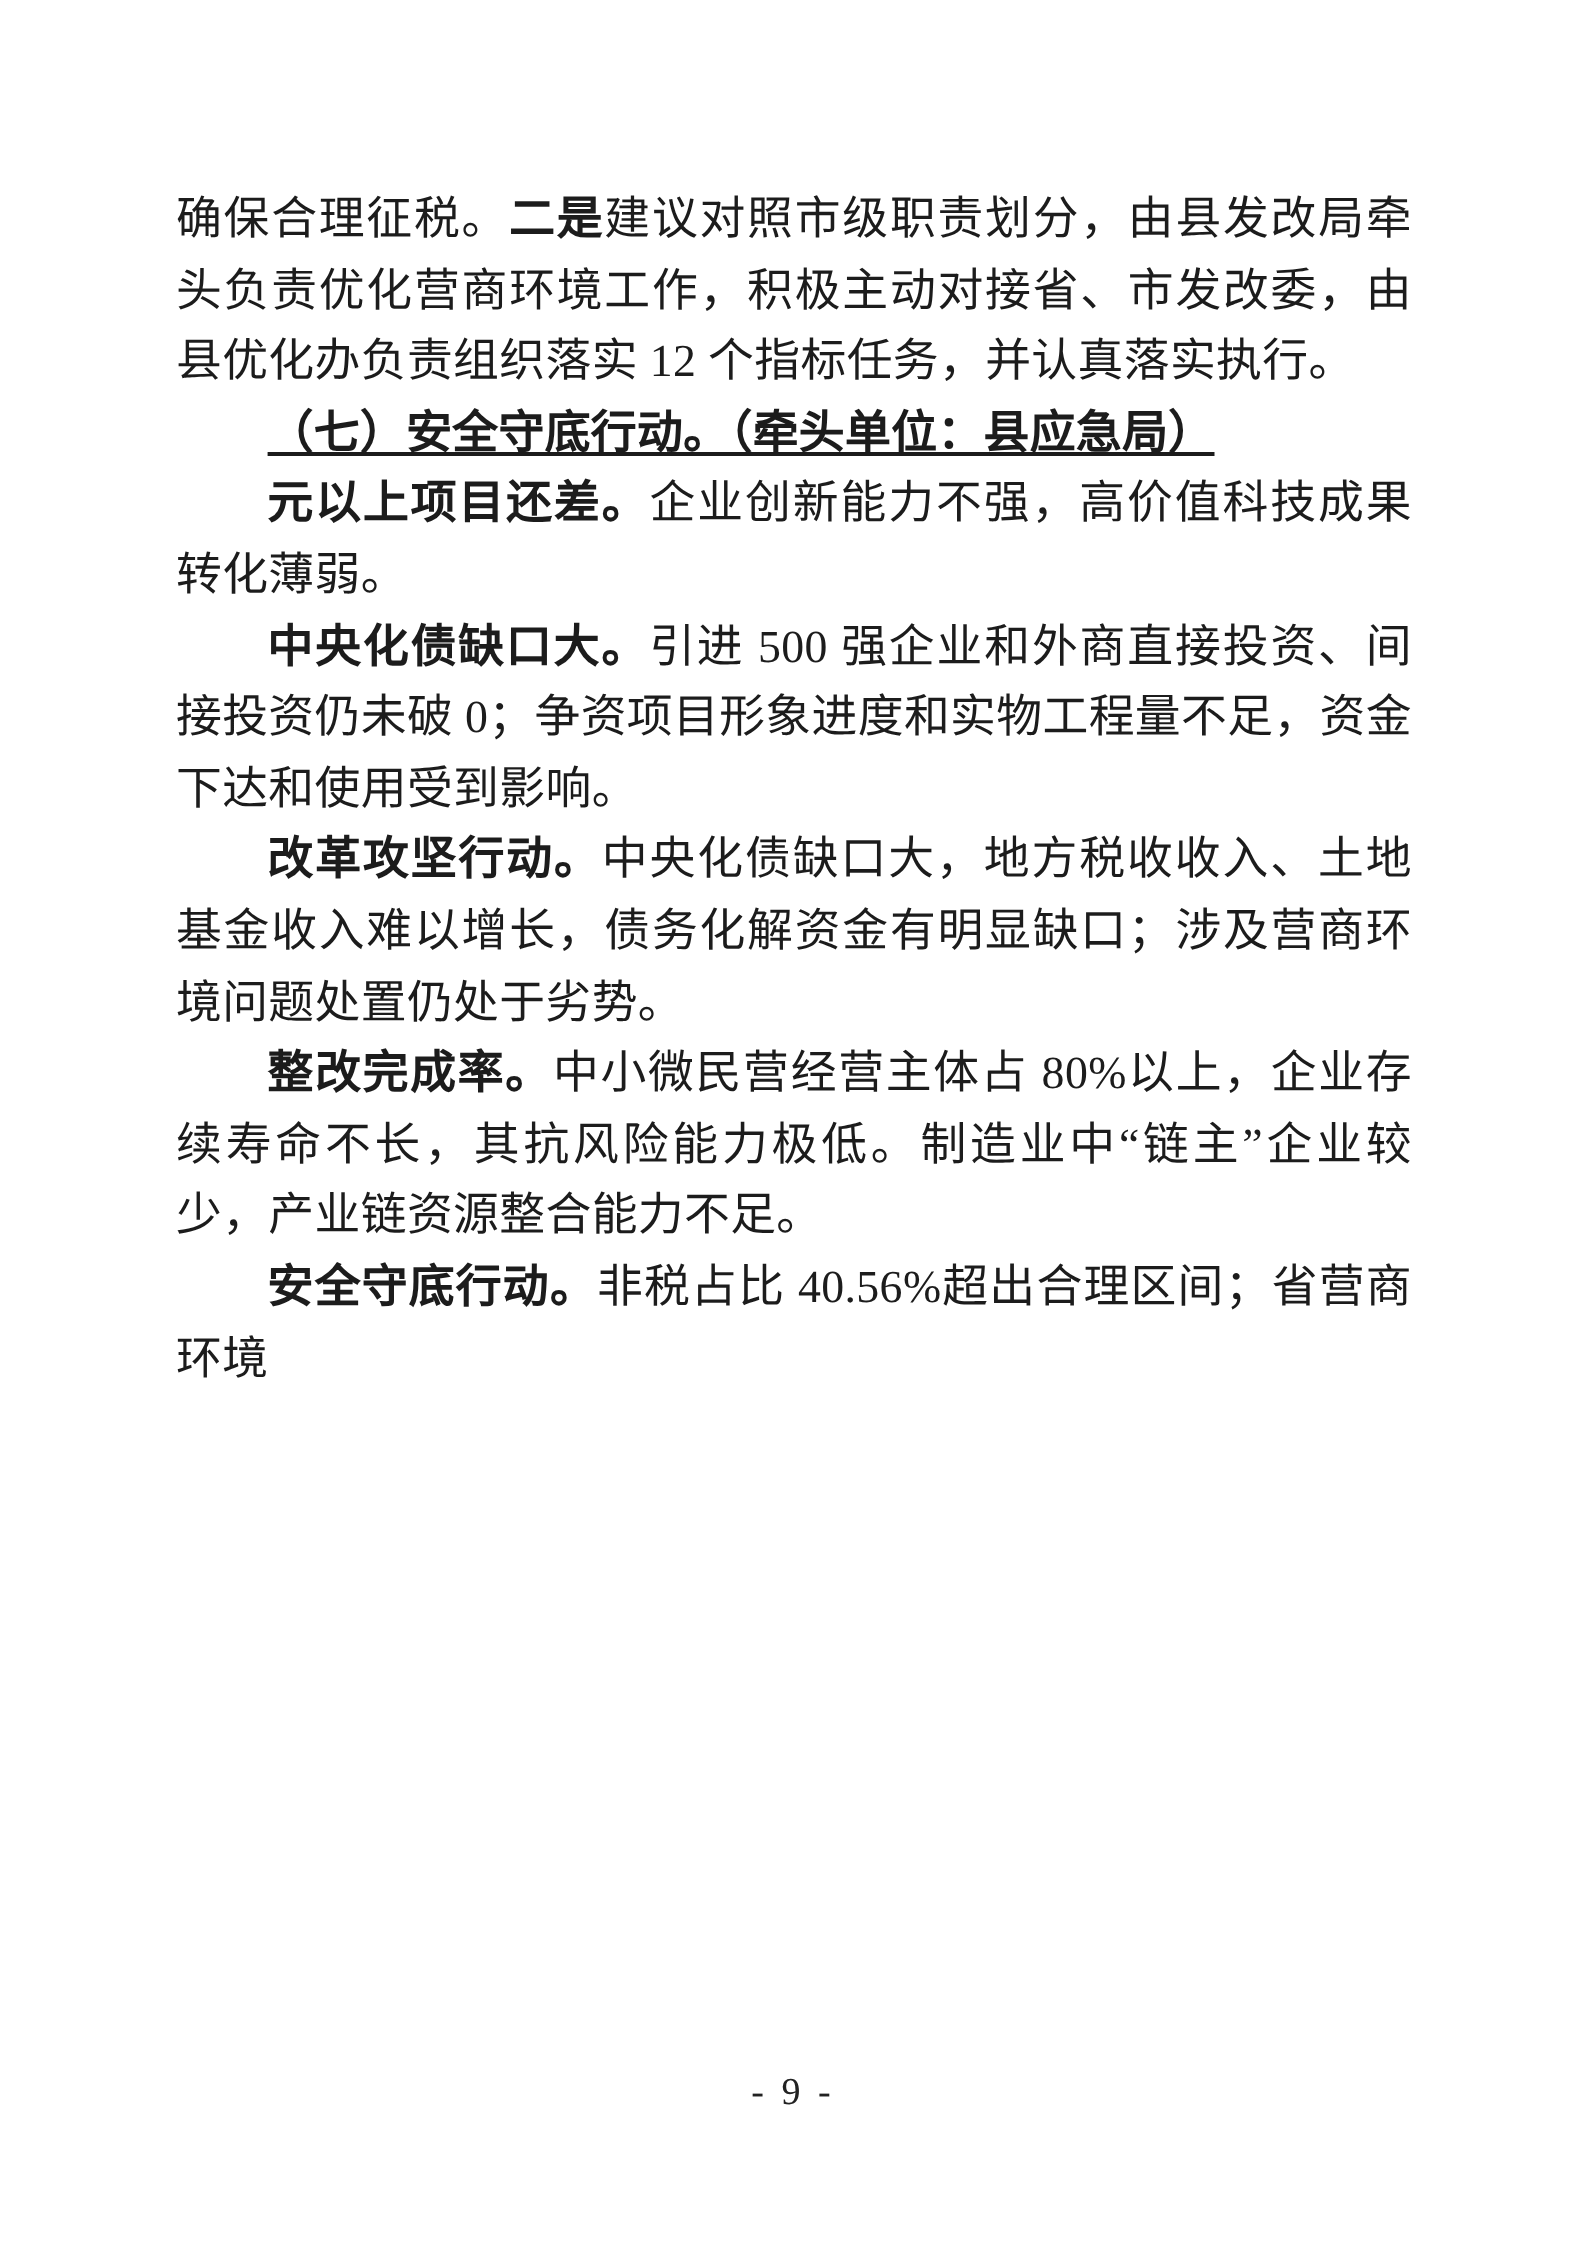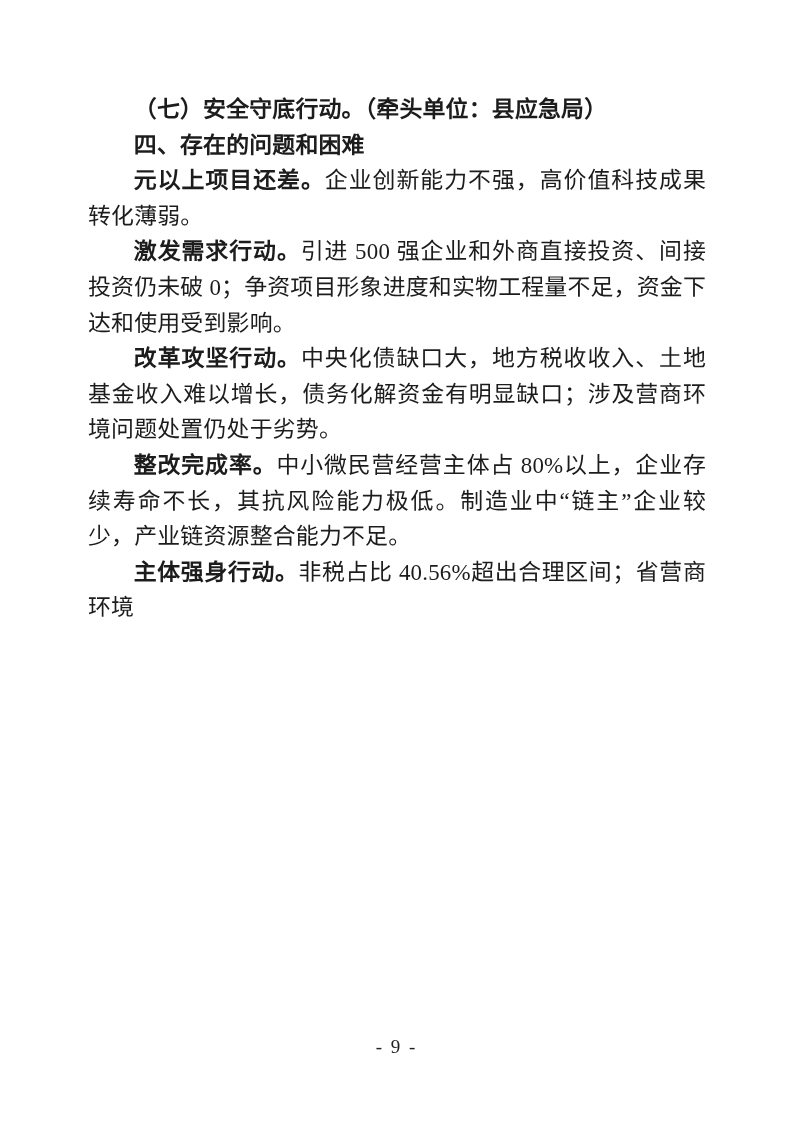--- a/index.html
+++ b/index.html
@@ -38,39 +38,40 @@
     font-weight: bold;
   }
   
   .style-heiti {
     font-family: "Liberation Sans", "DejaVu Sans", sans-serif;
     font-weight: bold;
   }
   
   .style-kaiti-bold {
     font-weight: bold;
+    text-decoration: underline;
   }
   .footer {
     position: absolute;
     left: 0;
     right: 0;
     top: 1036px;
     text-align: center;
     font-size: 19px;
     letter-spacing: 2px;
     color: #222;
   }
 </style>
 </head>
 <body>
 
 <div class="page">
   <div class="doc-body">
+      <p class="para style-body"><span class="">确保合理征税。</span><span class="bold">二是</span><span class="">建议对照市级职责划分，由县发改局牵头负责优化营商环境工作，积极主动对接省、市发改委，由县优化办负责组织落实 12 个指标任务，并认真落实执行。</span></p>
       <p class="para style-kaiti-bold indent"><span class="bold">（七）安全守底行动。（牵头单位：县应急局）</span></p>
-      <p class="para style-heiti indent"><span class="bold">四、存在的问题和困难</span></p>
       <p class="para style-body indent"><span class="bold">元以上项目还差。</span><span class="">企业创新能力不强，高价值科技成果转化薄弱。</span></p>
-      <p class="para style-body indent"><span class="bold">激发需求行动。</span><span class="">引进 500 强企业和外商直接投资、间接投资仍未破 0；争资项目形象进度和实物工程量不足，资金下达和使用受到影响。</span></p>
+      <p class="para style-body indent"><span class="bold">中央化债缺口大。</span><span class="">引进 500 强企业和外商直接投资、间接投资仍未破 0；争资项目形象进度和实物工程量不足，资金下达和使用受到影响。</span></p>
       <p class="para style-body indent"><span class="bold">改革攻坚行动。</span><span class="">中央化债缺口大，地方税收收入、土地基金收入难以增长，债务化解资金有明显缺口；涉及营商环境问题处置仍处于劣势。</span></p>
       <p class="para style-body indent"><span class="bold">整改完成率。</span><span class="">中小微民营经营主体占 80%以上，企业存续寿命不长，其抗风险能力极低。制造业中“链主”企业较少，产业链资源整合能力不足。</span></p>
-      <p class="para style-body indent"><span class="bold">主体强身行动。</span><span class="">非税占比 40.56%超出合理区间；省营商环境</span></p>
+      <p class="para style-body indent"><span class="bold">安全守底行动。</span><span class="">非税占比 40.56%超出合理区间；省营商环境</span></p>
     </div>
   <div class="footer">- 9 -</div>
 </div>
 
 </body></html>

